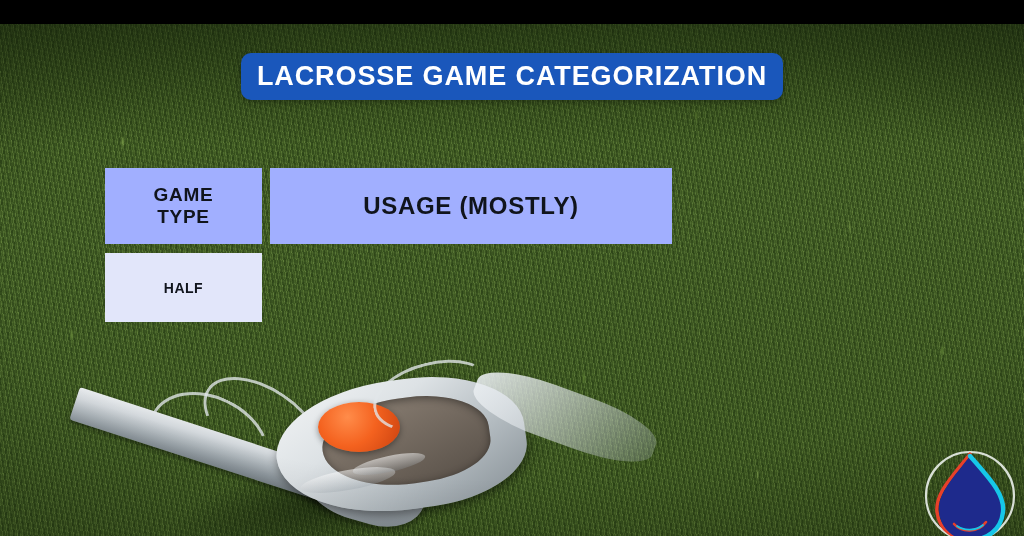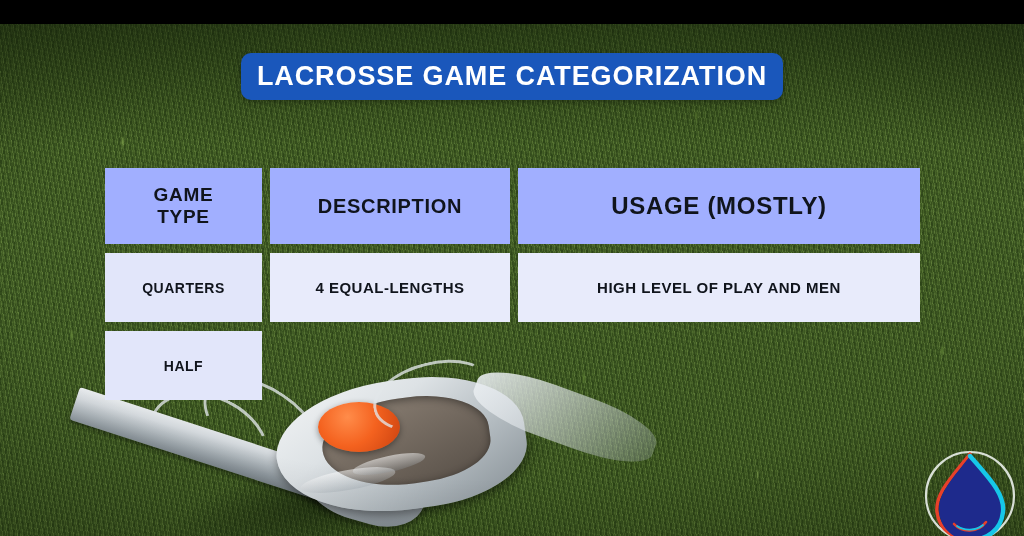--- a/index.html
+++ b/index.html
@@ -246,29 +246,23 @@
   <div class="bg-vignette"></div>
 
   <div class="title-banner">
     <span class="title-text">LACROSSE GAME CATEGORIZATION</span>
   </div>
 
   <div class="table">
 
     <div class="trow row-head">
       <div class="tcell col-1">GAME TYPE</div>
-      <div class="tcell col-2">DESCRIPTION</div>
       <div class="tcell col-3">USAGE (MOSTLY)</div>
     </div>
 
-    <div class="trow row-body">
-      <div class="tcell col-1">QUARTERS</div>
-      <div class="tcell col-2">4 EQUAL-LENGTHS</div>
-      <div class="tcell col-3">HIGH LEVEL OF PLAY AND MEN</div>
-    </div>
 
     <div class="trow row-body">
       <div class="tcell col-1">HALF</div>
     </div>
 
   </div>
 
   <svg class="logo" viewBox="0 0 98 104">
     <circle cx="49" cy="52" r="44" fill="none" stroke="#e6ebe6" stroke-width="2.2" opacity=".92"></circle>
     <path d="M49 10 C 30 34, 14 50, 16 68 C 18 86, 34 96, 49 96" fill="none" stroke="#e8402a" stroke-width="3.4" stroke-linecap="round"></path>

